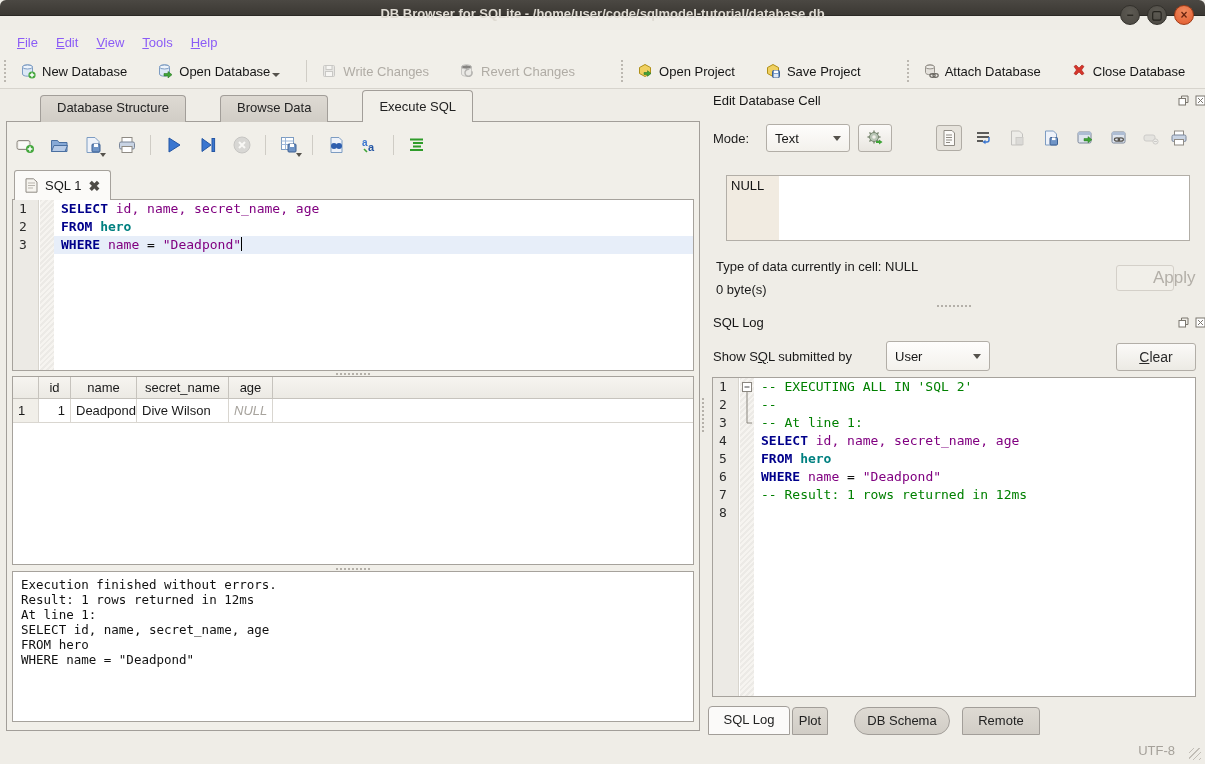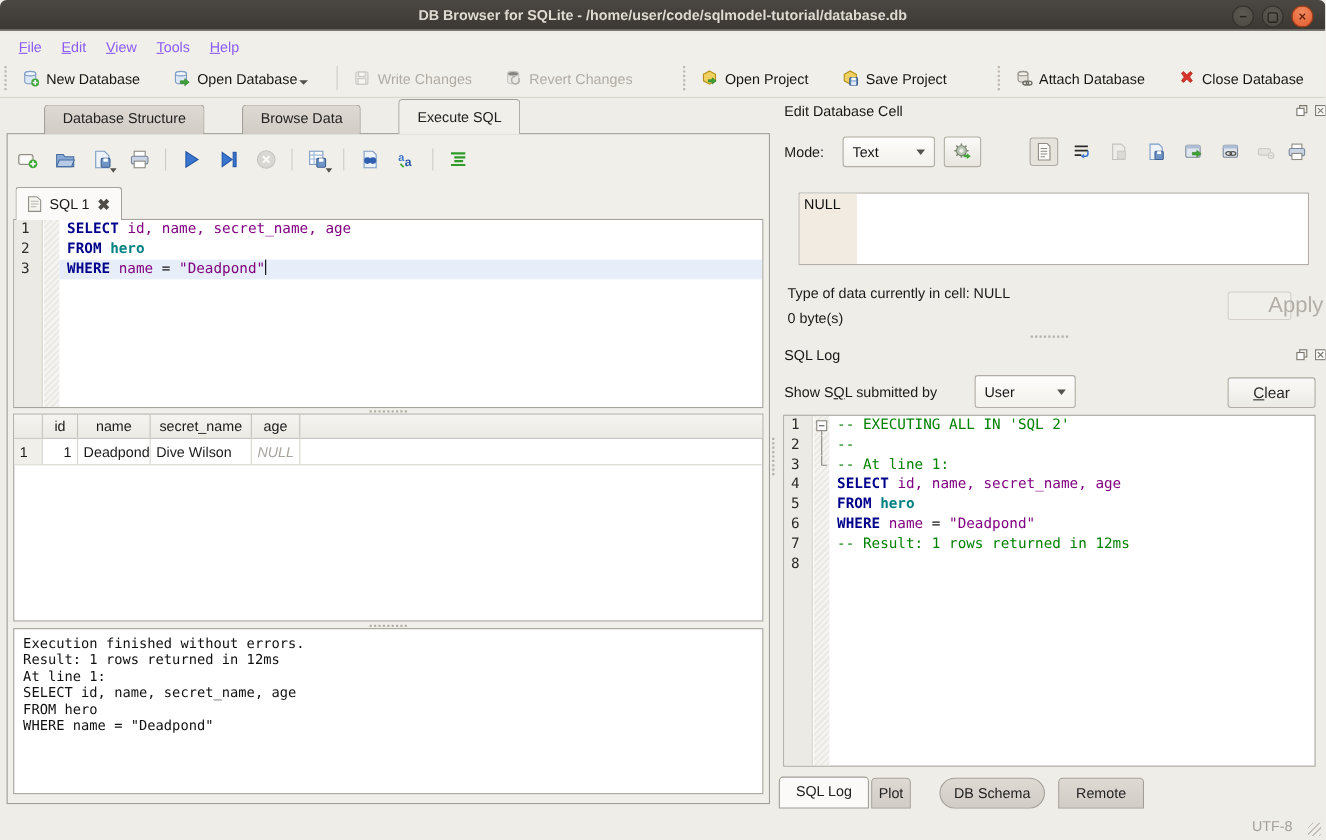--- a/index.html
+++ b/index.html
@@ -1,21 +1,21 @@
 <!DOCTYPE html>
 <html style="--kw: #00008b; --id: #800080; --tbl: #008080; --str: #800080; --cm: #008000; --current-line: #e7eef9;"><head>
 <meta charset="utf-8">
 <style>
   * { margin:0; padding:0; box-sizing:border-box; }
   html,body { width:1205px; height:764px; }
   body { font-family:"Liberation Sans", sans-serif; font-size:13px; color:#1a1a1a;
          background:#efede7; position:relative; overflow:hidden; }
 
   
-  .titlebar { position:absolute; left:0; top:0; width:1205px; height:28px;
+  .titlebar { position:absolute; left:0; top:0; width:1205px; height:16px;
     background:linear-gradient(#4b4843,#3b3833); border-bottom:1px solid #2b2925;
     border-radius:6px 6px 0 0; }
   .titlebar .title { position:absolute; left:0; right:0; top:6px; text-align:center;
     color:#dfdbd3; font-weight:bold; font-size:13px; }
   .winbtn { position:absolute; top:5px; width:20px; height:20px; border-radius:50%;
     background:radial-gradient(circle at 50% 35%,#5d5a53,#4a4741); border:1px solid #33312c;
     color:#26241f; text-align:center; line-height:18px; font-size:12px; font-weight:bold; }
   .winbtn.close { background:radial-gradient(circle at 50% 30%,#f08b5f,#e25a2d); border-color:#a03c17; color:#6b2510; }
 
   
@@ -456,40 +456,40 @@
   </div>
 
 <div class="cell-editor">
   <div class="cgut">
     <div class="cval">NULL</div>
   </div>
 </div>
 
 <div style="position:absolute; left:716px; top:259px;">Type of data currently in cell: NULL</div>
 <div style="position:absolute; left:716px; top:282px;">0 byte(s)</div>
-<div class="btn disabled" style="left:1116px; top:265px; width:58px; height:26px; line-height:24px; font-size:20px;padding-left:36px;">Apply</div>
+<div class="btn disabled" style="left:1116px; top:265px; width:58px; height:26px; line-height:24px; font-size:17px;padding-left:36px;">Apply</div>
 
 <div class="hsplit" style="left:712px; top:303px; width:484px;">
     <div class="dots"></div>
   </div>
 
 <div class="dock-title" style="left:713px; top:315px;">SQL Log</div>
 <div class="dock-btns" style="left:1178px; top:317px;">
   <svg width="11" height="11" viewBox="0 0 11 11">
       <rect x="1" y="3.5" width="6.5" height="6.5" fill="#fff" stroke="#7b776f"></rect>
       <path d="M3.5 3.5V1h6.5v6.5H7.5" fill="none" stroke="#7b776f"></path>
     </svg>
   <svg width="11" height="11" viewBox="0 0 11 11">
       <rect x="1" y="1" width="9" height="9" fill="#fff" stroke="#7b776f"></rect>
       <path d="M3 3l5 5M8 3l-5 5" stroke="#7b776f"></path>
     </svg>
 </div>
 
 <div style="position:absolute; left:713px; top:349px;">Show S<u>Q</u>L submitted by</div>
-<div class="combo" style="left:886px; top:341px; width:92px; height:30px;">
+<div class="combo" style="left:886px; top:341px; width:104px; height:30px;">
   <span>User</span>
     <span class="arr"></span>
 </div>
 <div class="btn" style="left:1116px; top:343px; width:80px; height:28px; line-height:26px; font-size:14px;"><u>C</u>lear</div>
 
 <div class="editor" style="left:712px; top:377px; width:484px; height:320px;">
     <div class="gutter-bg" style="width: 26px;"></div>
     <div class="fold-bg" style="left: 27px; width: 14px;"></div>
     <div class="crow"><span class="ln">1</span><span class="fold" style="left: 27px;"><svg width="14" height="18">
           <rect x="2.5" y="4.5" width="9" height="9" fill="#fff" stroke="#8a867f"></rect>

